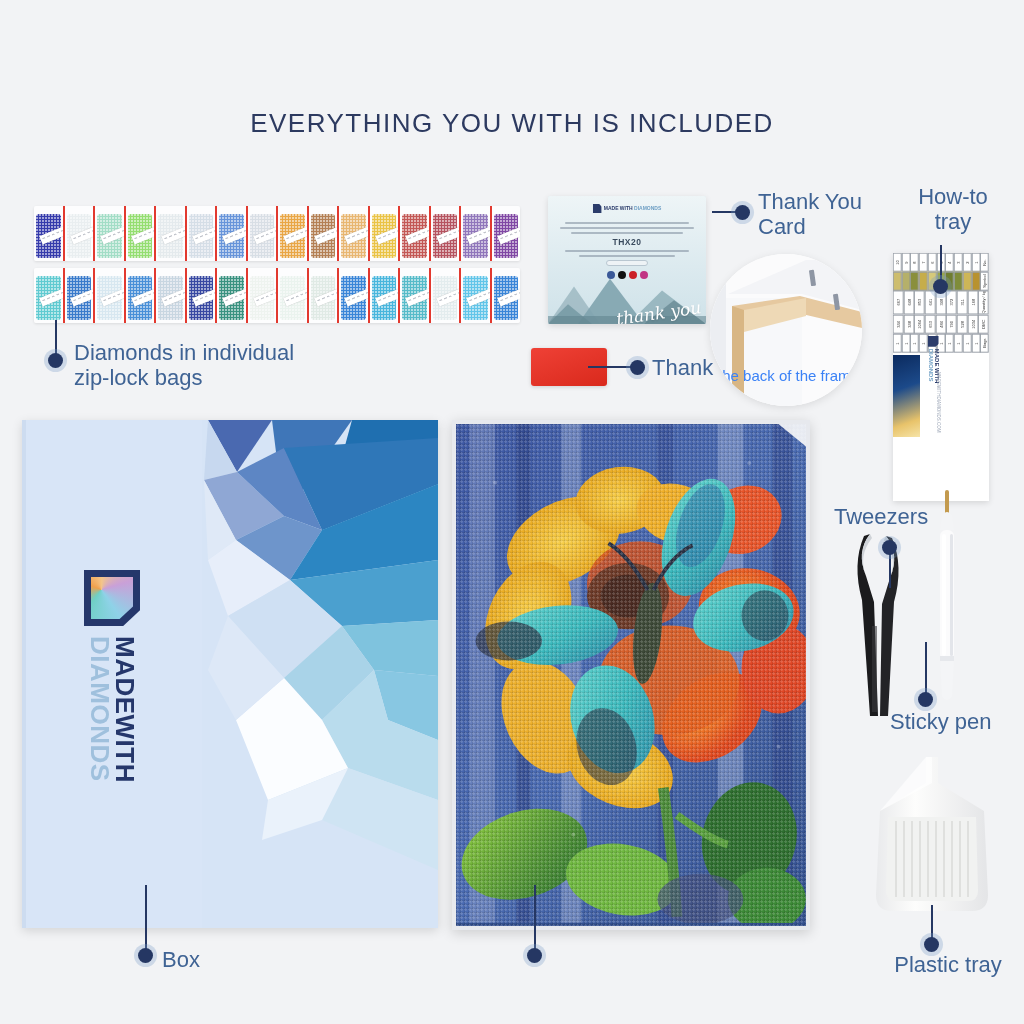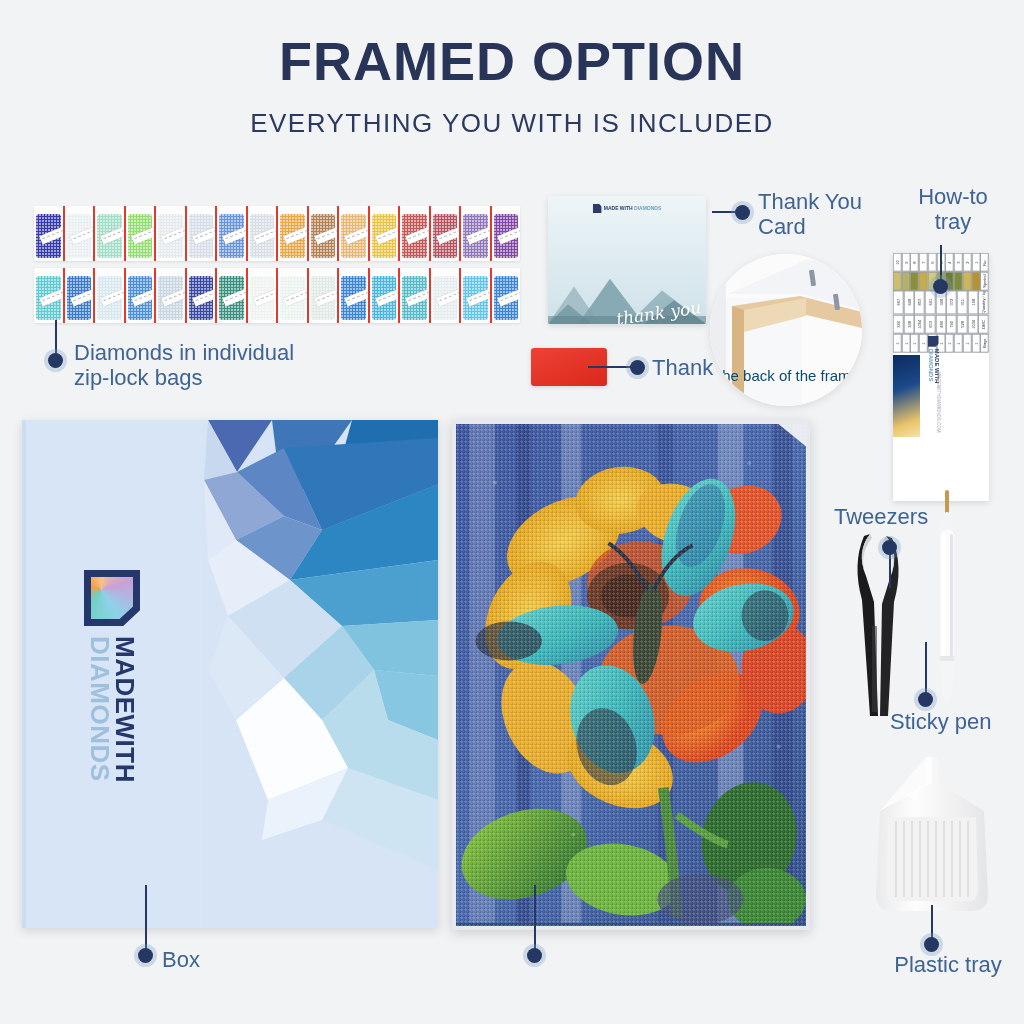--- a/index.html
+++ b/index.html
@@ -79,21 +79,21 @@
   .glue { position:absolute; background:linear-gradient(160deg,#ef4136,#d9291c);
           border-radius:3px; box-shadow:0 1px 4px rgba(0,0,0,.15); }
 
   
   .bubble { position:absolute; border-radius:50%; background:#fdfdfd;
             box-shadow:0 2px 8px rgba(0,0,0,.10); overflow:hidden; }
   .bubble .tail { position:absolute; width:32px; height:32px; background:#fdfdfd;
             border-radius:0 0 8px 0; transform:rotate(18deg); left:10px; bottom:-6px; }
   .bubble .frm { position:absolute; inset:0; }
   .bubble .cap { position:absolute; left:0; right:0; bottom:14%; text-align:center;
-            color:#0c4a6e; font-size:15px; line-height:1.2; }
+            color:#3b82f6; font-size:15px; line-height:1.2; }
 
   
   .guide { position:absolute; background:#ffffff; box-shadow:0 2px 6px rgba(0,0,0,.12);
            overflow:hidden; }
   .guide .chart { position:absolute; inset:0 0 auto 0; height:40%;
            display:flex; flex-direction:column; }
   .chartrow { display:flex; flex:1 1 0; }
   .chartcell { flex:1 1 0; border:.5px solid #9aa0a8; font-size:4px; color:#333;
            display:flex; align-items:center; justify-content:center;
            writing-mode:vertical-rl; transform:rotate(180deg); overflow:hidden; }
@@ -144,21 +144,20 @@
   
   .tweezers { position:absolute; }
   .pen { position:absolute; }
   .tray { position:absolute; }
 </style>
 </head>
 <body>
 
 <div class="stage">
 
-  <div class="title">FRAMED OPTION</div>
   <div class="subtitle">EVERYTHING YOU WITH IS INCLUDED</div>
 
   <div class="bagstrip" id="bagRow1" style="left:34px; top:206px; width:486px; height:55px;">
       <div class="bag">
         <div class="beads" style="background-color: rgb(43, 49, 168);"></div>
         <div class="lbl"></div>
       </div>
       <div class="bag">
         <div class="beads" style="background-color: rgb(232, 238, 240);"></div>
         <div class="lbl"></div>
@@ -301,20 +300,35 @@
       <polygon points="0,60 20,40 44,60" fill="#6f949f" opacity=".75"></polygon>
       <polygon points="96,60 126,36 158,60" fill="#62848f" opacity=".7"></polygon>
       <rect x="0" y="52" width="158" height="8" fill="#5f818c" opacity=".55"></rect>
     </svg>
     <div class="logo">
       <span class="mark"></span>
       <span class="txt">
         <span class="s1">MADE WITH</span>
         <span class="s2">DIAMONDS</span>
       </span>
+    </div>
+    <div class="body">
+      <div class="hline" style="width:124px"></div>
+      <div class="hline" style="width:134px"></div>
+      <div class="hline" style="width:112px"></div>
+      <div class="code">THX20</div>
+      <div class="hline" style="width:124px"></div>
+      <div class="hline" style="width:96px"></div>
+      <div class="pill"></div>
+      <div class="socials" id="cardSocials">
+          <i style="background: rgb(59, 89, 152);"></i>
+          <i style="background: rgb(17, 17, 17);"></i>
+          <i style="background: rgb(203, 32, 39);"></i>
+          <i style="background: rgb(193, 53, 132);"></i>
+        </div>
     </div>
     <div class="thanks">thank you</div>
   </div>
 
   <div class="lead" style="left:712px; top:211px; width:34px; height:2px;"></div>
   <div class="dot" style="left:735px; top:205px;"></div>
   <div class="callout big" style="left:758px; top:190px; width:130px;">Thank You
 Card</div>
 
   <div class="glue" style="left:531px; top:348px; width:76px; height:38px;"></div>

